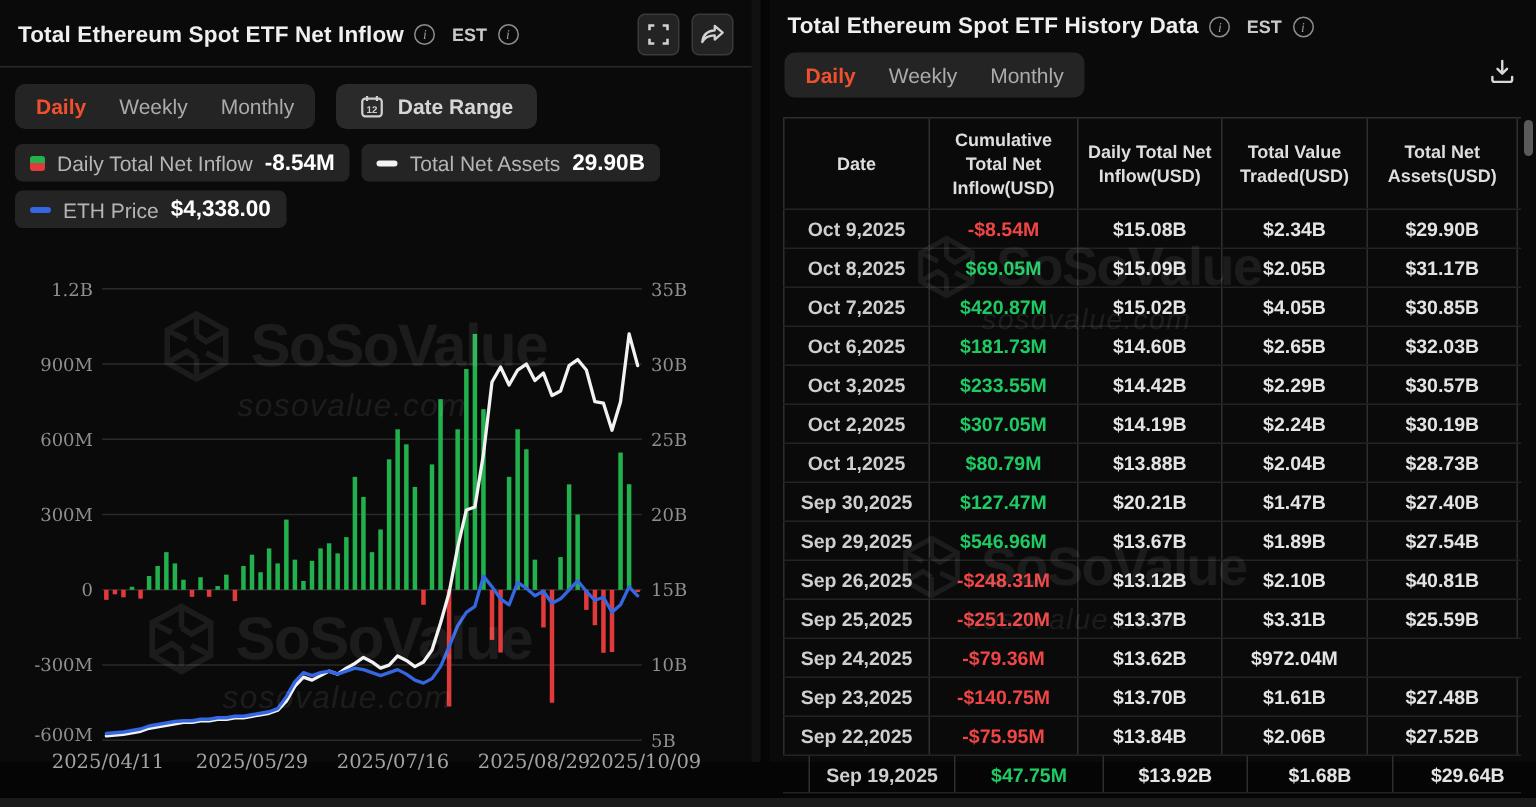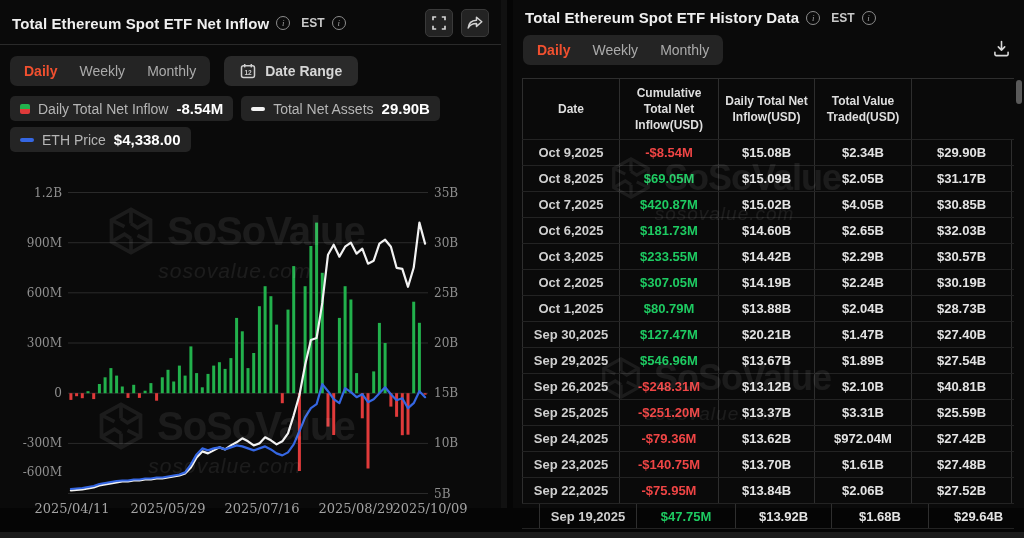--- a/index.html
+++ b/index.html
@@ -209,21 +209,21 @@
         <rect x="423.6" y="393.2" width="3" height="1.5" fill="#e03a3a"></rect>
         <polyline points="70.9,490.5 76.6,490.0 82.3,489.5 88.0,488.5 93.7,487.5 99.4,485.5 105.1,484.5 110.9,483.5 116.6,482.5 122.3,481.5 128.0,481.5 133.7,480.5 139.4,480.5 145.1,479.5 150.9,479.5 156.6,478.5 162.3,478.5 168.0,477.5 173.7,476.5 179.4,475.5 185.1,473.5 190.9,467.4 196.6,457.4 202.3,451.4 208.0,453.4 213.7,450.4 219.4,447.4 225.1,449.4 230.9,445.4 236.6,442.3 242.3,438.3 248.0,441.3 253.7,445.4 259.4,443.4 265.1,437.3 270.9,440.3 276.6,444.4 282.3,441.3 288.0,433.3 293.7,415.3 299.4,395.2 305.1,365.1 310.9,340.0 316.6,338.0 322.3,302.9 328.0,254.7 333.7,244.7 339.4,256.7 345.1,246.7 350.9,242.7 356.6,253.7 362.3,248.7 368.0,263.7 373.7,260.7 379.4,243.7 385.1,239.7 390.9,246.7 396.6,267.8 402.3,268.8 408.0,286.8 413.7,267.8 419.4,222.6 425.1,243.7" fill="none" stroke="#f2f2f2" stroke-width="2.2" stroke-linejoin="round" stroke-linecap="round"></polyline>
         <polyline points="70.9,489.0 76.6,488.5 82.3,488.0 88.0,487.0 93.7,486.0 99.4,484.0 105.1,483.0 110.9,482.0 116.6,481.0 122.3,480.5 128.0,480.5 133.7,479.5 139.4,479.5 145.1,478.5 150.9,478.5 156.6,477.5 162.3,477.5 168.0,476.5 173.7,475.5 179.4,474.5 185.1,472.4 190.9,464.4 196.6,454.4 202.3,448.4 208.0,450.4 213.7,448.4 219.4,447.4 225.1,449.4 230.9,447.4 236.6,445.4 242.3,446.4 248.0,448.4 253.7,450.4 259.4,448.4 265.1,446.4 270.9,449.4 276.6,453.4 282.3,455.4 288.0,452.4 293.7,444.4 299.4,431.3 305.1,417.3 310.9,408.2 316.6,404.2 322.3,384.1 328.0,391.2 333.7,399.2 339.4,403.2 345.1,388.2 350.9,392.2 356.6,397.2 362.3,394.2 368.0,402.2 373.7,399.2 379.4,393.2 385.1,387.2 390.9,394.2 396.6,400.2 402.3,398.2 408.0,408.2 413.7,403.2 419.4,391.2 425.1,397.2" fill="none" stroke="#3567e3" stroke-width="2.2" stroke-linejoin="round" stroke-linecap="round"></polyline>
       </svg>
       <div class="ytick left" style="top: 186.5px;">1.2B</div>
       <div class="ytick left" style="top: 236.67px;">900M</div>
       <div class="ytick left" style="top: 286.84px;">600M</div>
       <div class="ytick left" style="top: 337.01px;">300M</div>
       <div class="ytick left" style="top: 387.18px;">0</div>
       <div class="ytick left" style="top: 437.35px;">-300M</div>
-      <div class="ytick left" style="top: 466px;">-600M</div>
+      <div class="ytick left" style="top: 484px;">-600M</div>
       <div class="ytick right" style="top: 186.5px;">35B</div>
       <div class="ytick right" style="top: 236.67px;">30B</div>
       <div class="ytick right" style="top: 286.84px;">25B</div>
       <div class="ytick right" style="top: 337.01px;">20B</div>
       <div class="ytick right" style="top: 387.18px;">15B</div>
       <div class="ytick right" style="top: 437.35px;">10B</div>
       <div class="ytick right" style="top: 487.52px;">5B</div>
       <div class="xtick" style="left: 72px; top: 501px;">2025/04/11</div>
       <div class="xtick" style="left: 168px; top: 501px;">2025/05/29</div>
       <div class="xtick" style="left: 262px; top: 501px;">2025/07/16</div>
@@ -273,20 +273,21 @@
         </svg>
     </div>
   </div>
 
   <div id="history-table">
     <div class="thead">
       <div class="th">Date</div>
       <div class="th">Cumulative Total Net Inflow(USD)</div>
       <div class="th">Daily Total Net Inflow(USD)</div>
       <div class="th">Total Value Traded(USD)</div>
+      <div class="th">Total Net Assets(USD)</div>
     </div>
     <div id="table-body">
         <div class="trow">
           <div class="td">Oct 9,2025</div>
           <div class="td neg">-$8.54M</div>
           <div class="td">$15.08B</div>
           <div class="td">$2.34B</div>
           <div class="td">$29.90B</div>
         </div>
         <div class="trow">
@@ -357,21 +358,20 @@
           <div class="td neg">-$251.20M</div>
           <div class="td">$13.37B</div>
           <div class="td">$3.31B</div>
           <div class="td">$25.59B</div>
         </div>
         <div class="trow">
           <div class="td">Sep 24,2025</div>
           <div class="td neg">-$79.36M</div>
           <div class="td">$13.62B</div>
           <div class="td">$972.04M</div>
-          <div class="td">$27.42B</div>
         </div>
         <div class="trow">
           <div class="td">Sep 23,2025</div>
           <div class="td neg">-$140.75M</div>
           <div class="td">$13.70B</div>
           <div class="td">$1.61B</div>
           <div class="td">$27.48B</div>
         </div>
         <div class="trow">
           <div class="td">Sep 22,2025</div>

